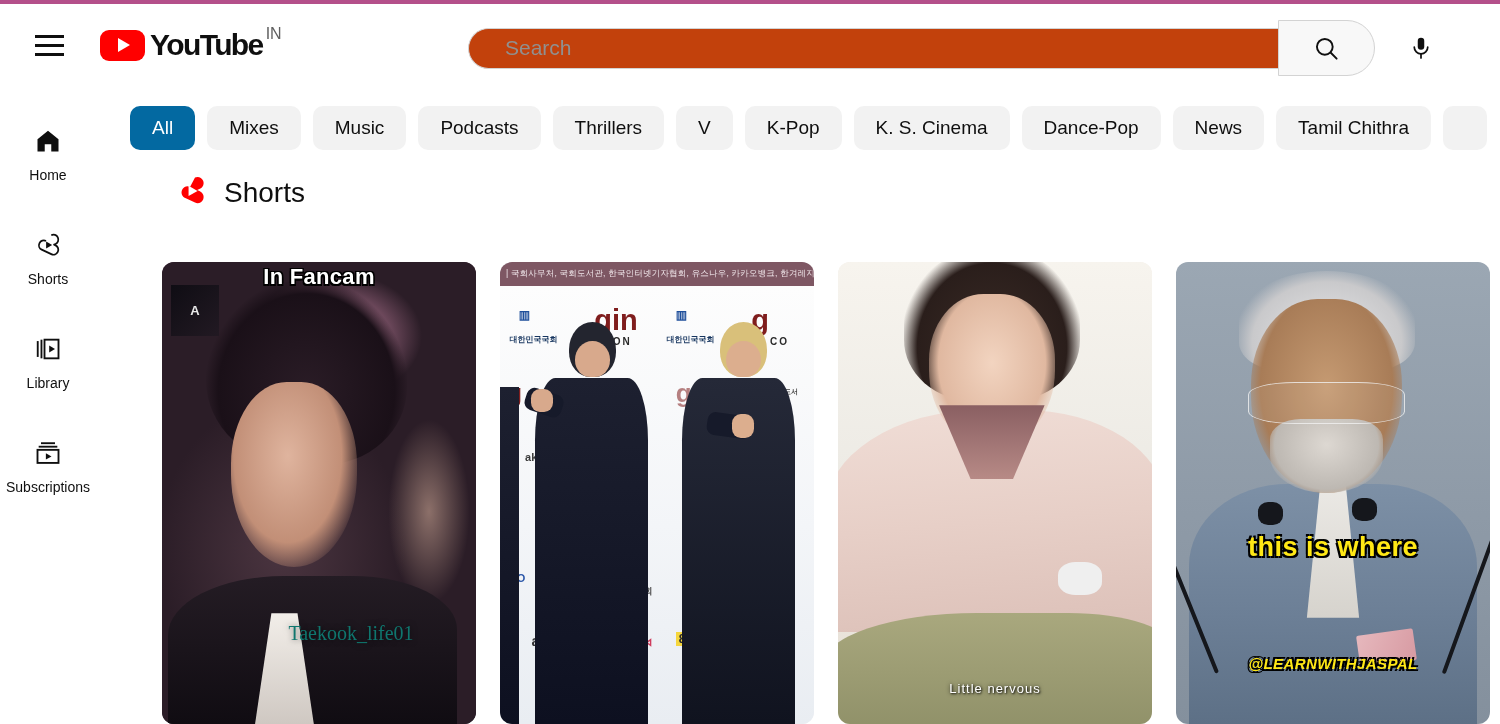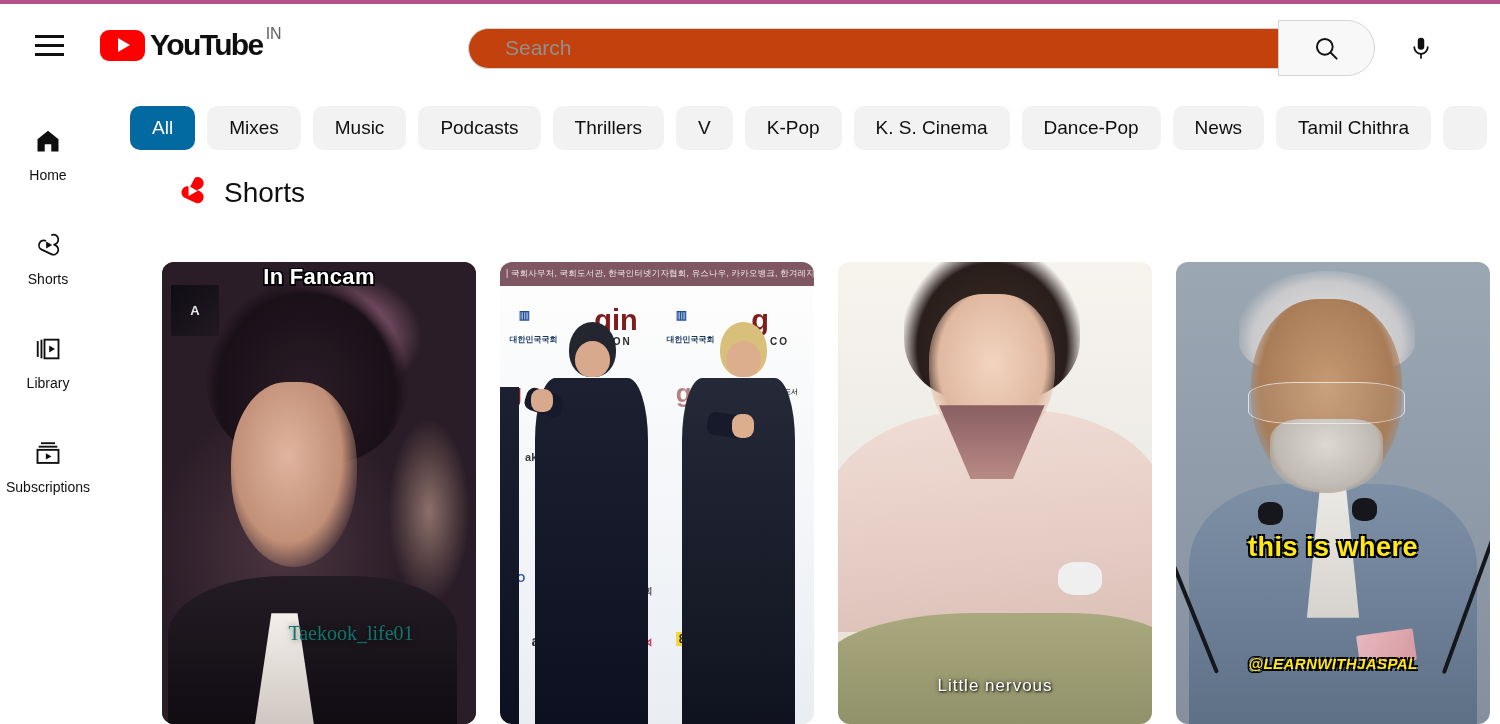--- a/index.html
+++ b/index.html
@@ -281,21 +281,21 @@
     clip-path: polygon(10% 0, 90% 0, 66% 100%, 34% 100%);
   }
   .art3-blanket {
     position: absolute; left: -5%; bottom: -2%;
     width: 112%; height: 26%;
     background: linear-gradient(180deg, #a9a87e 0%, #8f9068 100%);
     border-radius: 44% 30% 0 0;
   }
   .caption-bottom {
     position: absolute; bottom: 6%; left: 0; width: 100%;
-    text-align: center; font-size: 17px; color: #ffffff;
+    text-align: center; font-size: 13px; color: #ffffff;
     letter-spacing: 1px;
     text-shadow: 0 0 4px rgba(0,0,0,.75), 1px 1px 2px rgba(0,0,0,.8);
   }
 
   
   .art4 {
     background: linear-gradient(180deg, #9aa6b2 0%, #8f9ba8 50%, #879), #8f9ba8;
     background: linear-gradient(180deg, #9ba7b3 0%, #8e9aa7 55%, #84909d 100%);
   }
   .art4-hair {

